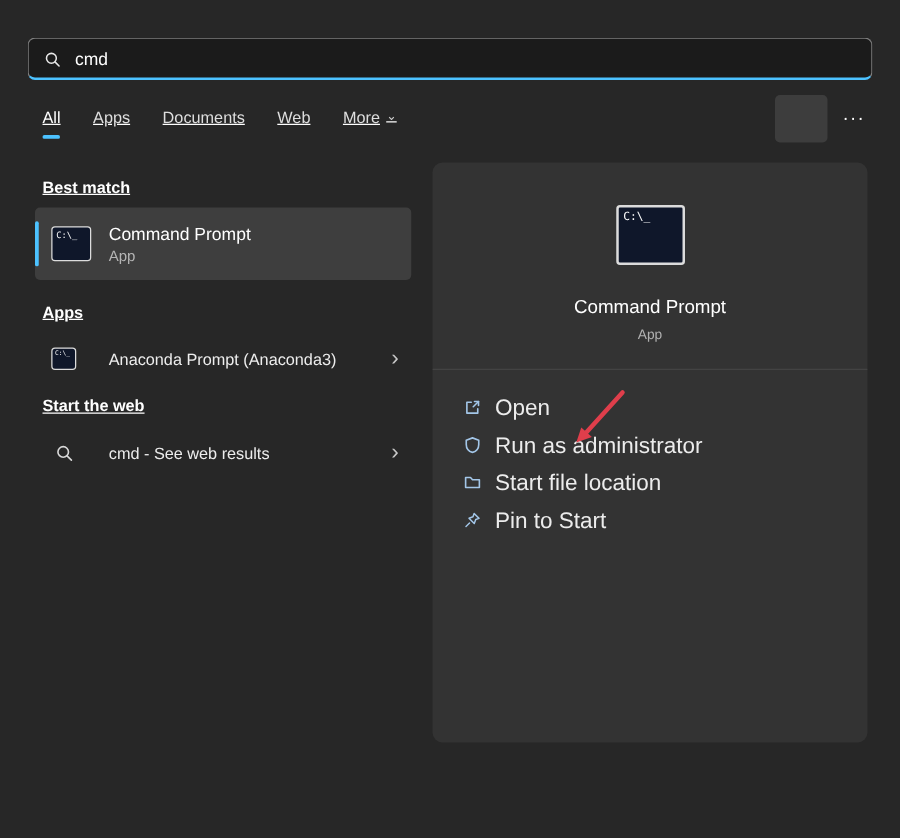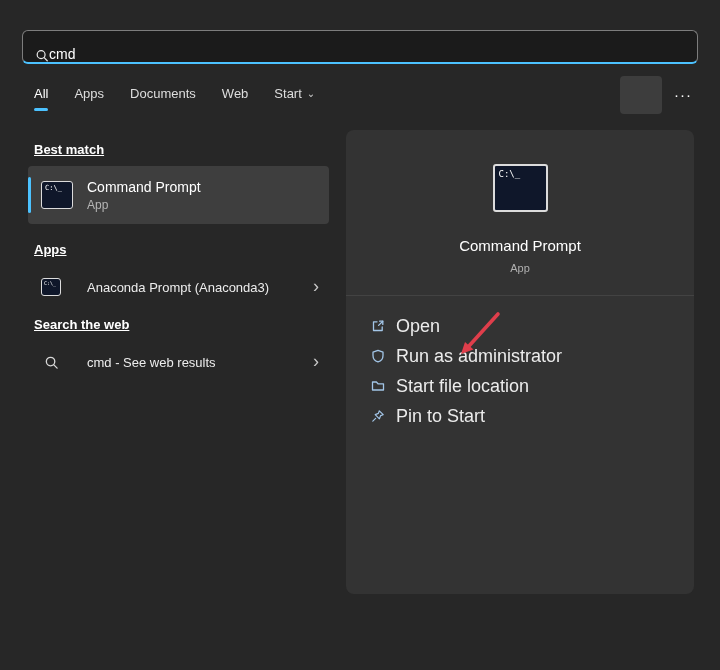--- a/index.html
+++ b/index.html
@@ -7,26 +7,26 @@
     position:relative; width:720px; height:670px; overflow:hidden;
     background:#272727; color:#fff;
     font-family:"Liberation Sans","DejaVu Sans",sans-serif;
   }
 
   
   .search-bar {
     position:absolute; left:22px; top:30px; width:676px; height:34px;
     box-sizing:border-box; background:#1b1b1b;
     border:1px solid #7d7d7d; border-bottom:2px solid #4cc2ff;
-    border-radius:6px; display:flex; align-items:flex-end; padding:0 12px; 
+    border-radius:6px; display:flex; align-items:center; padding:0 12px; gap:11px;
   }
   .search-text { font-size:14px; color:#ffffff; }
 
   
-  .tabs { position:absolute; left:34px; top:86px; display:flex; gap:26px; }
+  .tabs { position:absolute; left:34px; top:86px; display:flex; gap:26px;text-decoration:underline; }
   .tab { position:relative; font-size:13px; color:#dedede; padding-bottom:10px;
          display:flex; align-items:center; gap:5px; }
   .tab.selected { color:#ffffff; }
   .tab.selected::after {
     content:""; position:absolute; left:0; right:0; bottom:0; height:3px;
     border-radius:2px; background:#4cc2ff;
   }
   .chev-down { font-size:10px; color:#cfcfcf; }
 
   .account-btn { position:absolute; left:620px; top:76px; width:42px; height:38px;
@@ -107,21 +107,21 @@
     <div class="tab">
       <span>Apps</span>
     </div>
     <div class="tab">
       <span>Documents</span>
     </div>
     <div class="tab">
       <span>Web</span>
     </div>
     <div class="tab">
-      <span>Start</span>
+      <span>More</span>
       <span class="chev-down">⌄</span>
     </div>
   </div>
 
   <div class="account-btn"></div>
   <div class="more-btn">···</div>
 
   <div class="heading h-best">Best match</div>
 
   <div class="result-row">
@@ -138,21 +138,21 @@
   <div class="heading h-apps">Apps</div>
 
   <div class="list-row row-apps">
     <div class="cmd-icon xs">
       <span class="glyph">C:\_</span>
     </div>
     <span class="lr-label">Anaconda Prompt (Anaconda3)</span>
     <span class="chev-r">›</span>
   </div>
 
-  <div class="heading h-web">Search the web</div>
+  <div class="heading h-web">Start the web</div>
 
   <div class="list-row row-web">
     <span class="lr-icon">
       <svg viewBox="0 0 16 16" width="15" height="15">
         <circle cx="7" cy="7" r="4.5" fill="none" stroke="#d8d8d8" stroke-width="1.4"></circle>
         <line x1="10.5" y1="10.5" x2="14" y2="14" stroke="#d8d8d8" stroke-width="1.4" stroke-linecap="round"></line>
       </svg>
     </span>
     <span class="lr-label">cmd - See web results</span>
     <span class="chev-r">›</span>

